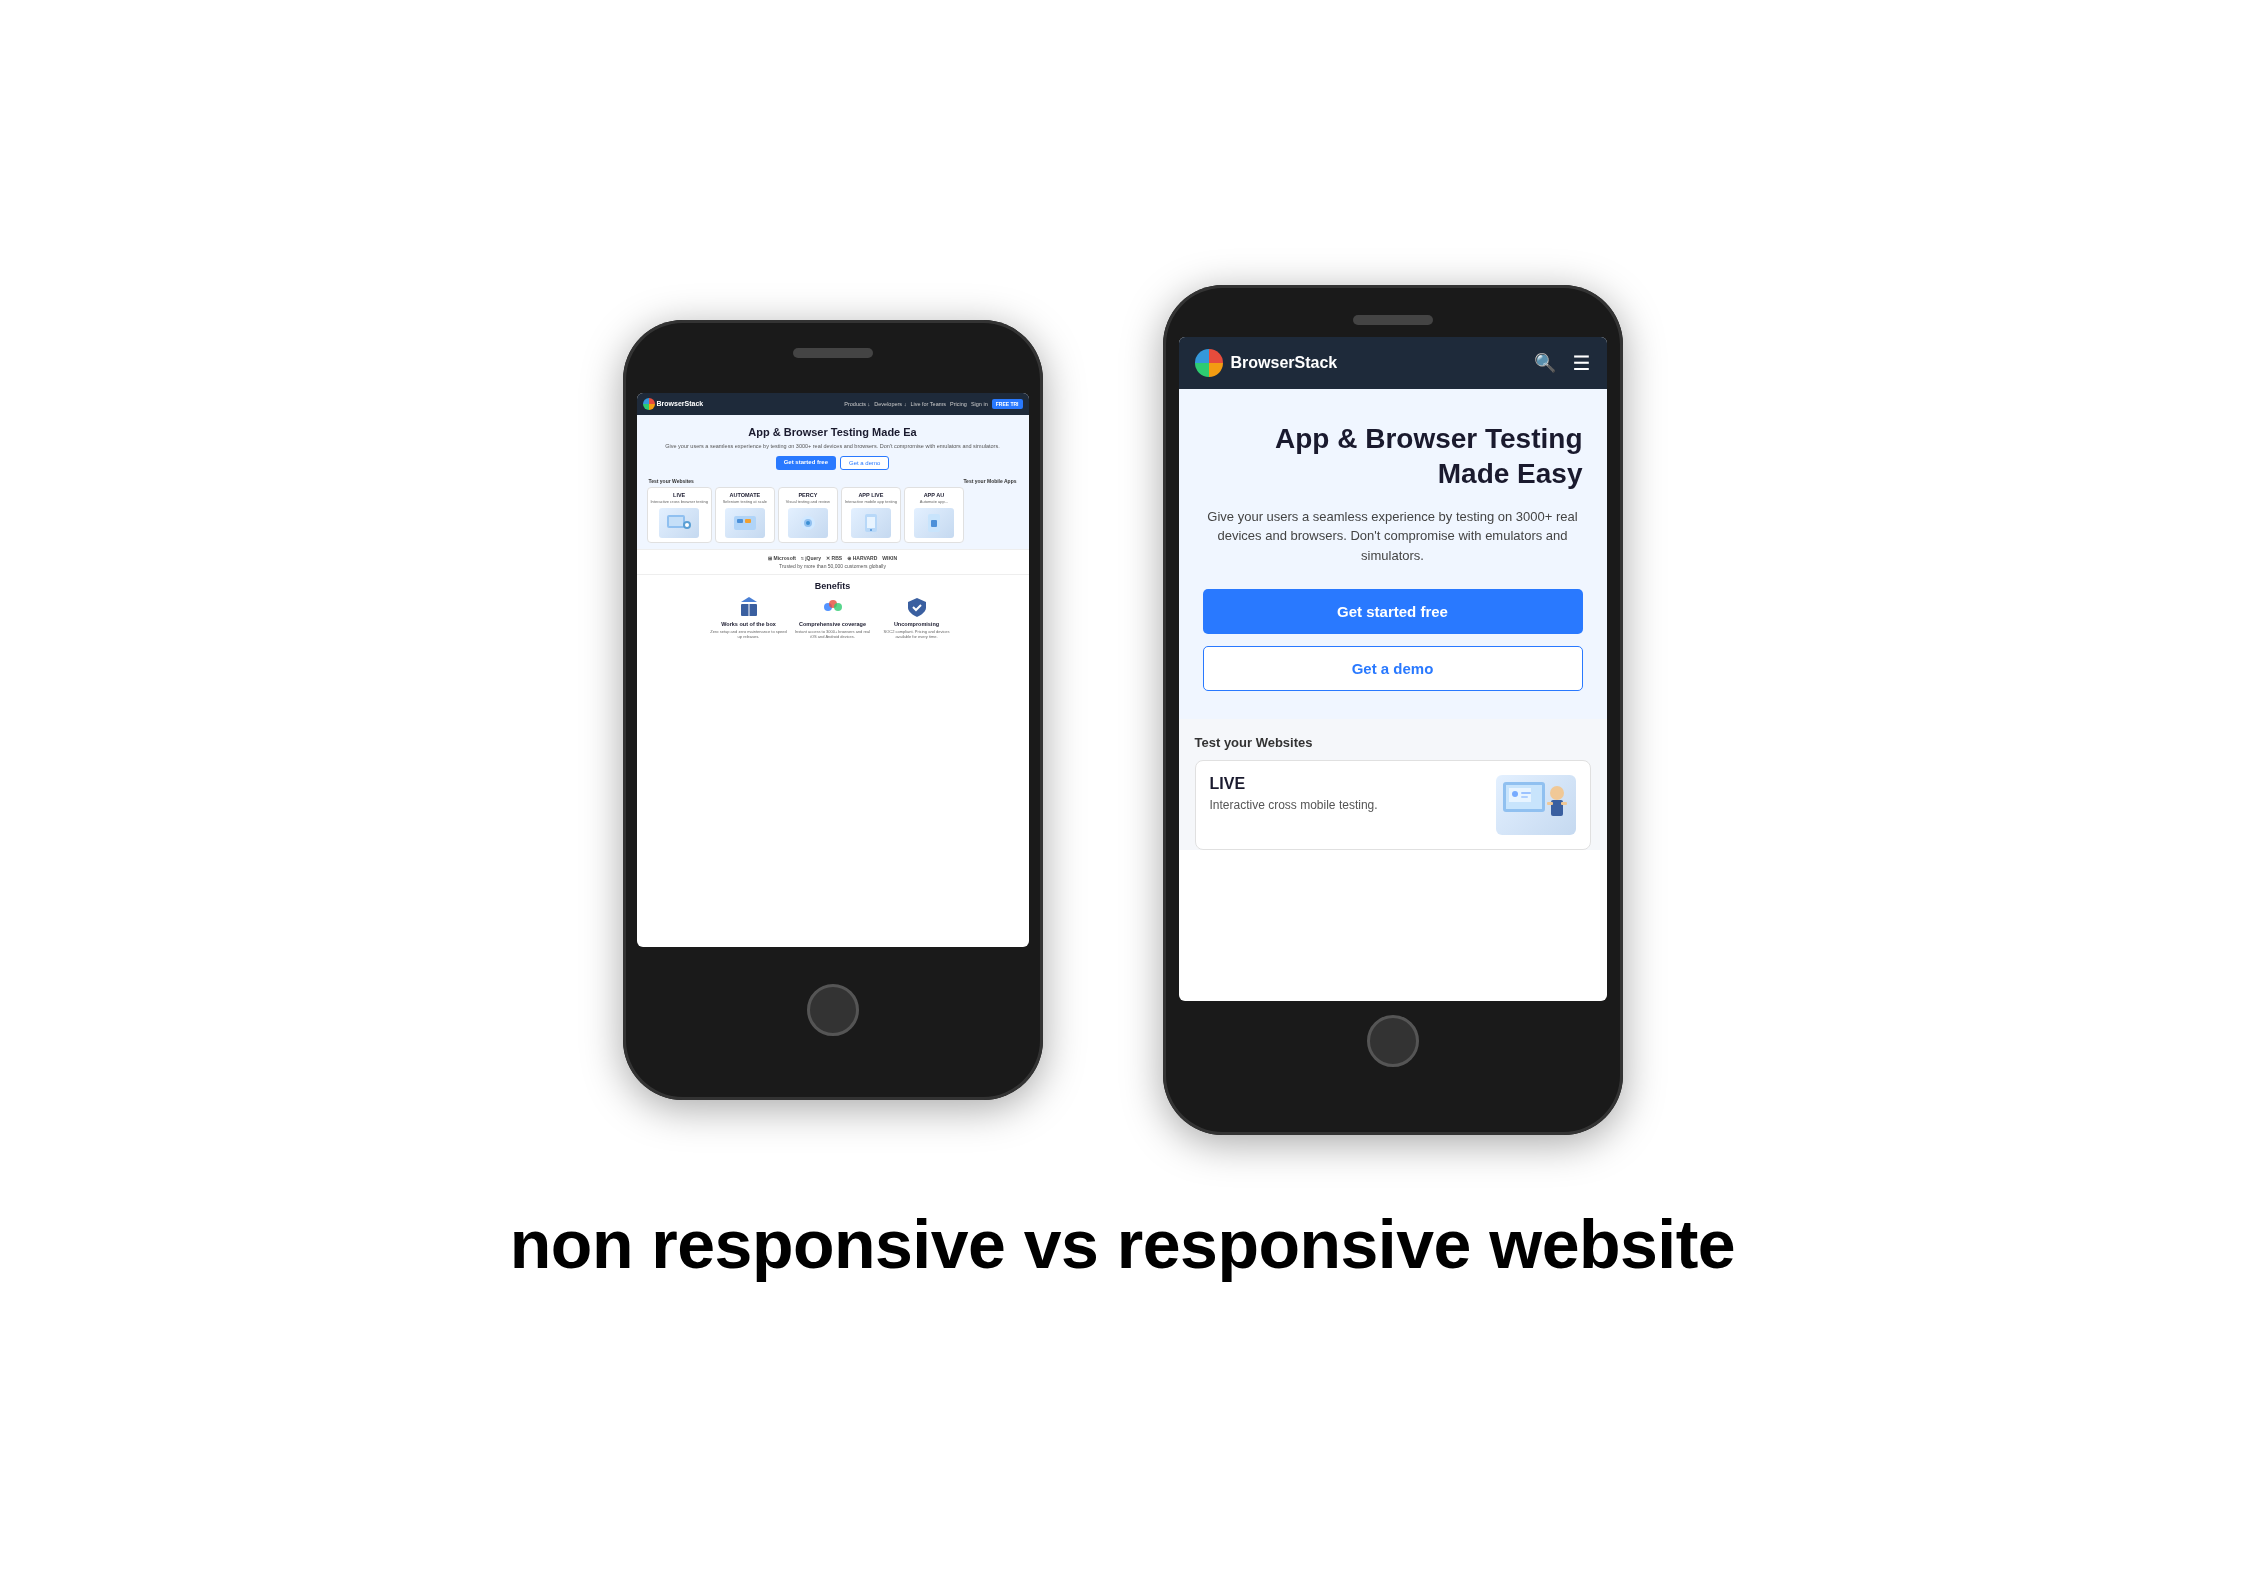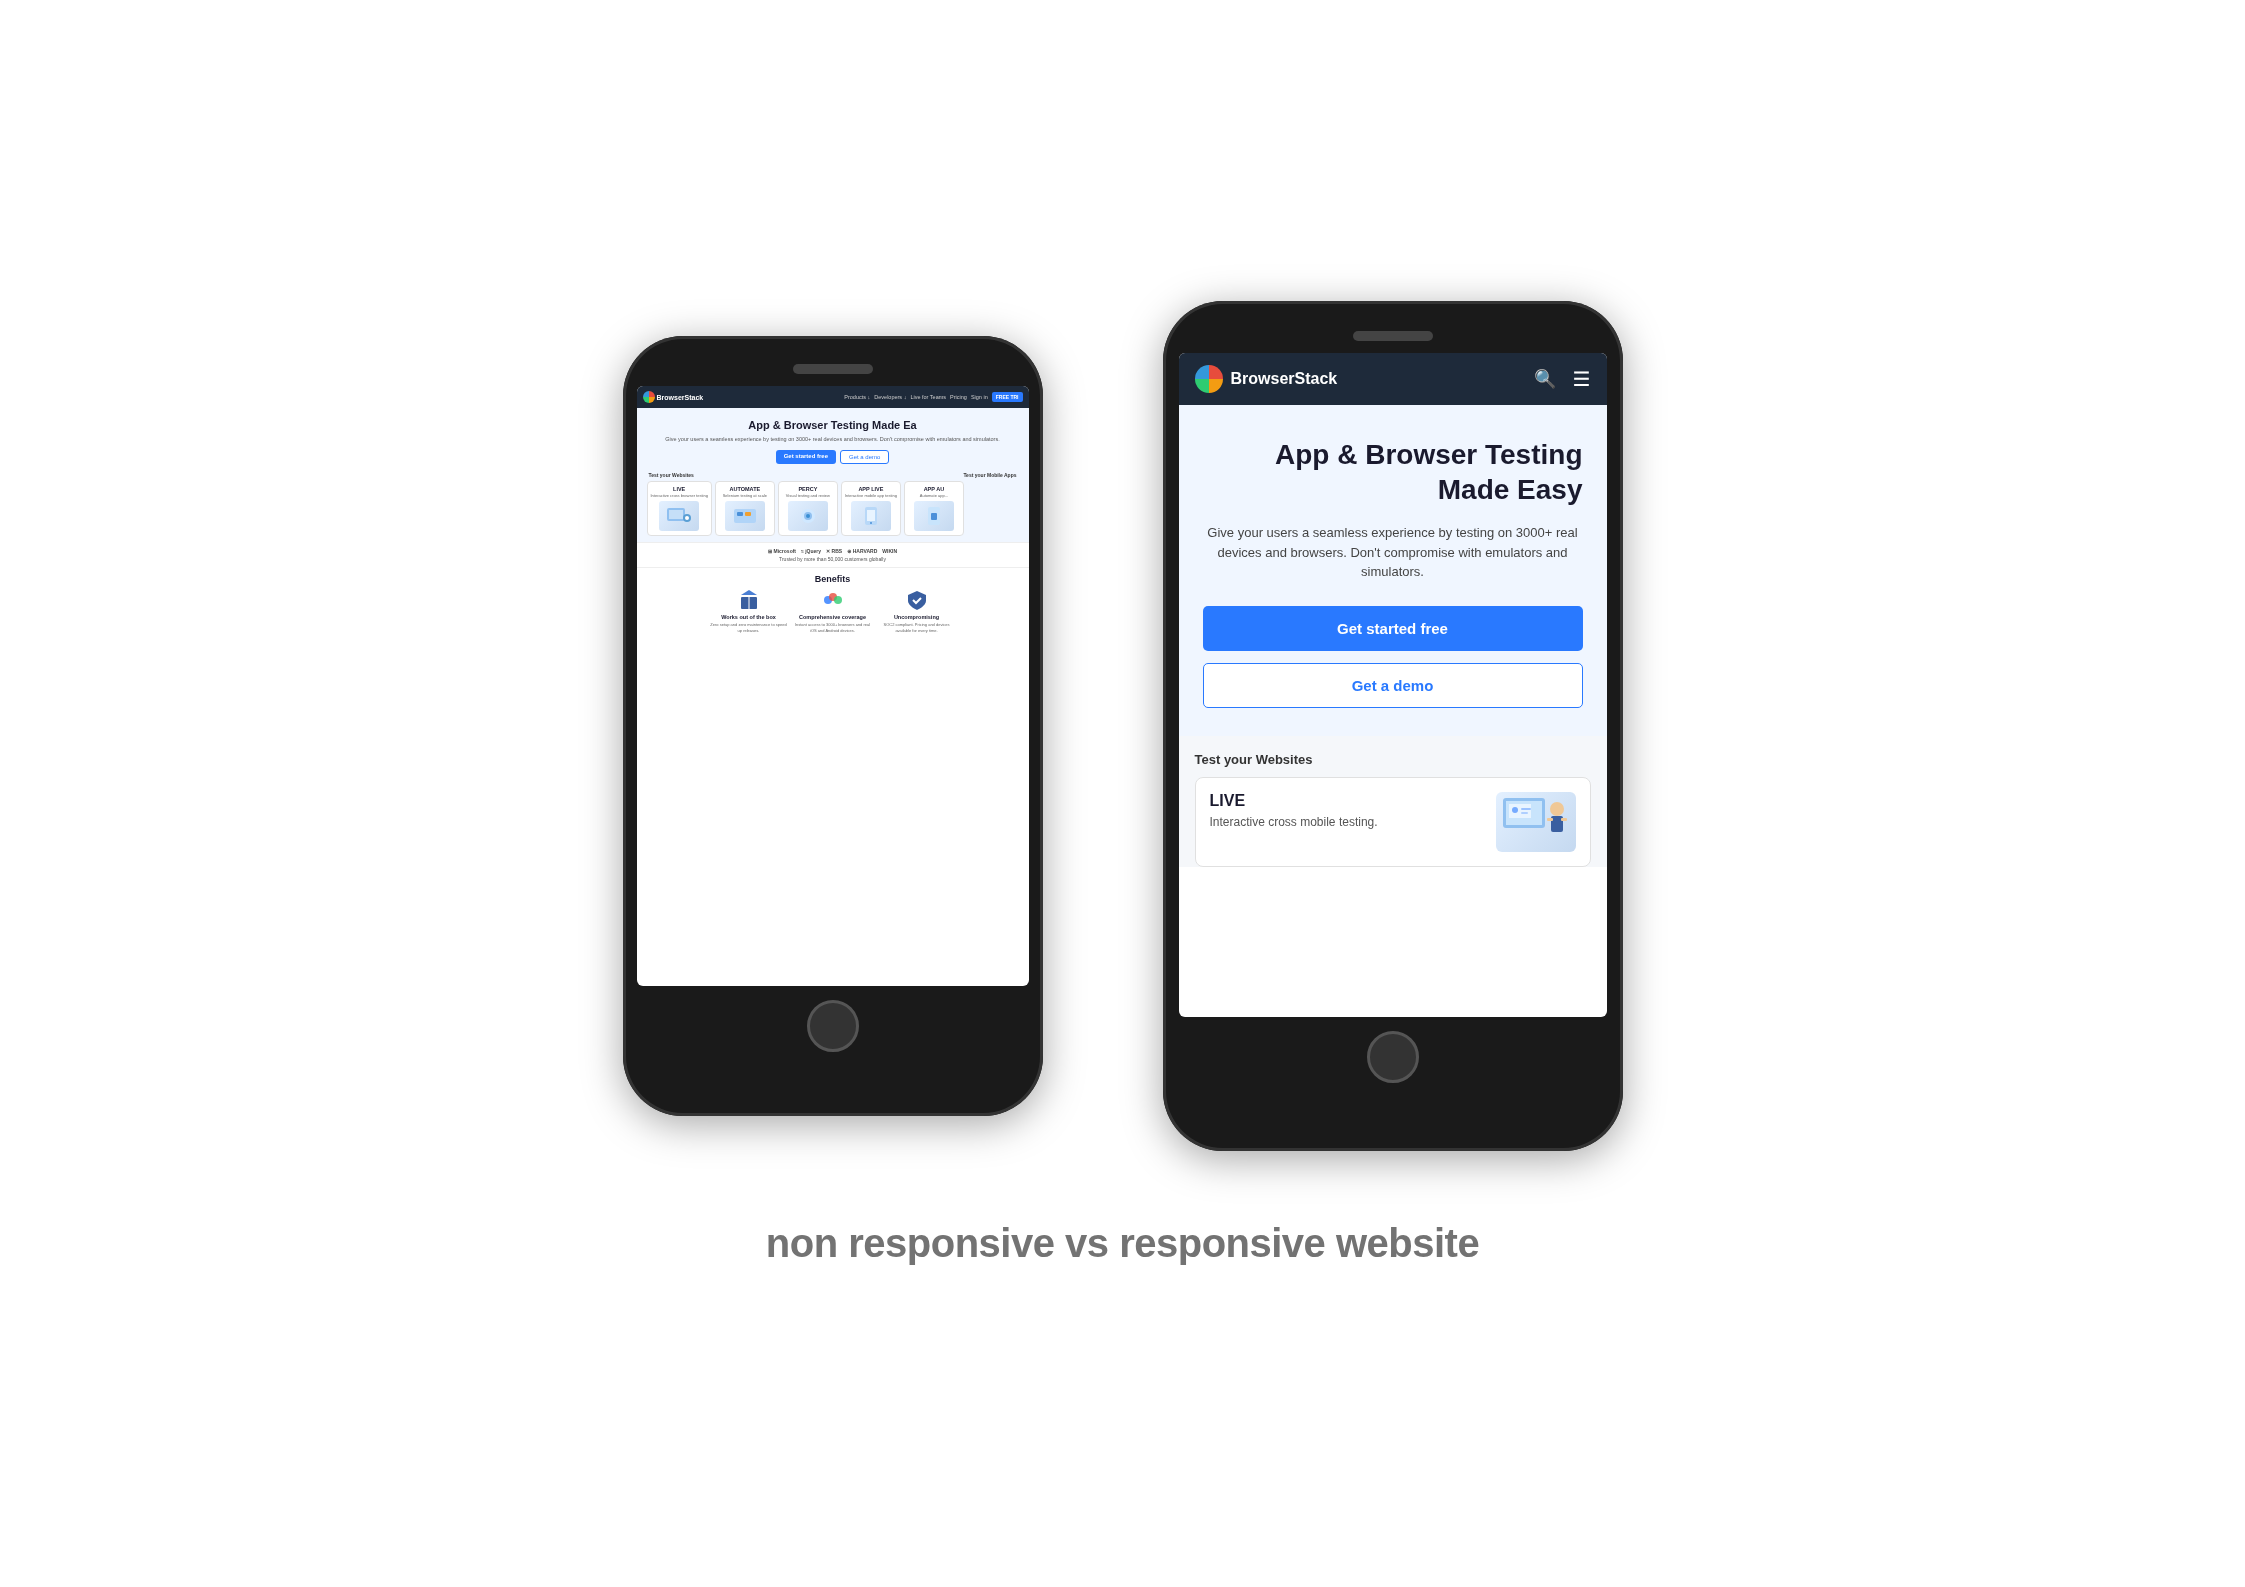--- a/index.html
+++ b/index.html
@@ -33,20 +33,21 @@
       display: flex;
       flex-direction: column;
       align-items: center;
     }
 
     
     .phone-left {
       width: 420px;
       height: 780px;
       padding: 28px 14px 64px;
+      gap: 23px;
     }
 
     
     .phone-right {
       width: 460px;
       height: 850px;
       padding: 30px 16px 68px;
     }
 
     .phone-speaker {
@@ -433,23 +434,23 @@
       background: linear-gradient(135deg, #e3f0ff, #c5d9f0);
       border-radius: 6px;
       display: flex;
       align-items: center;
       justify-content: center;
       overflow: hidden;
     }
 
     
     .caption {
-      font-size: 40px;
+      font-size: 68px;
       font-weight: 900;
-      color: #737373;
+      color: #000000;
       text-align: center;
       font-family: 'Arial Black', Arial, sans-serif;
       letter-spacing: -0.5px;
       margin-top: 20px;
     }
   </style>
 </head>
 <body>
 
 <div class="phones-row">

